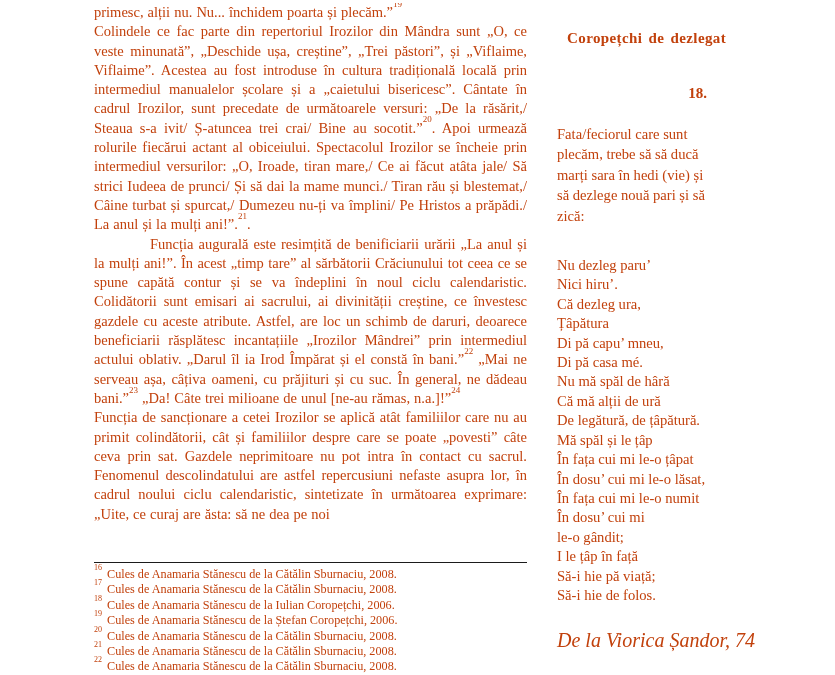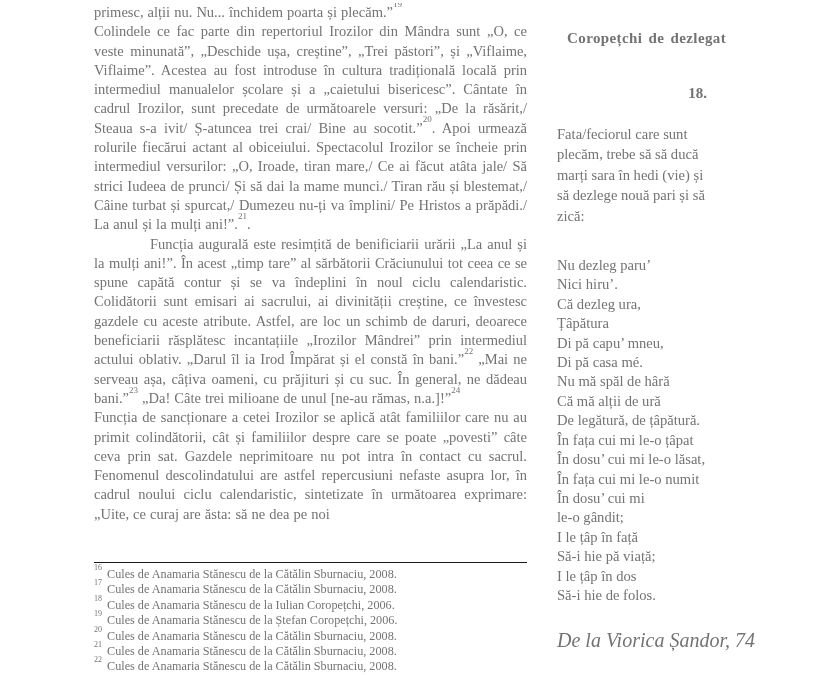--- a/index.html
+++ b/index.html
@@ -1,21 +1,21 @@
 <!DOCTYPE html>
 <html><head>
 <meta charset="utf-8">
 <style>
   html, body { margin: 0; padding: 0; background: #ffffff; }
   .page {
     position: relative;
     width: 776px;
     height: 675px;
     background: #ffffff;
-    color: #737373;
+    color: #c2410c;
     font-family: "Liberation Serif", serif;
     overflow: hidden;
   }
   
   .main-col {
     position: absolute;
     left: 94px;
     top: 3px;
     width: 433px;
     height: 558px;
@@ -136,26 +136,26 @@
     <div class="side-poem">
         <div class="line">Nu dezleg paru’</div>
         <div class="line">Nici hiru’.</div>
         <div class="line">Că dezleg ura,</div>
         <div class="line">Țâpătura</div>
         <div class="line">Di pă capu’ mneu,</div>
         <div class="line">Di pă casa mé.</div>
         <div class="line">Nu mă spăl de hâră</div>
         <div class="line">Că mă alții de ură</div>
         <div class="line">De legătură, de țâpătură.</div>
+        <div class="line">Mă spăl și le țâp</div>
         <div class="line">În fața cui mi le-o țâpat</div>
         <div class="line">În dosu’ cui mi le-o lăsat,</div>
         <div class="line">În fața cui mi le-o numit</div>
         <div class="line">În dosu’ cui mi</div>
         <div class="line">le-o gândit;</div>
         <div class="line">I le țâp în față</div>
         <div class="line">Să-i hie pă viață;</div>
-        <div class="line">I le țâp în dos</div>
         <div class="line">Să-i hie de folos.</div>
       </div>
     <div class="side-attrib">De la Viorica Șandor, 74</div>
   </div>
 
 </div>
 
 </body></html>

